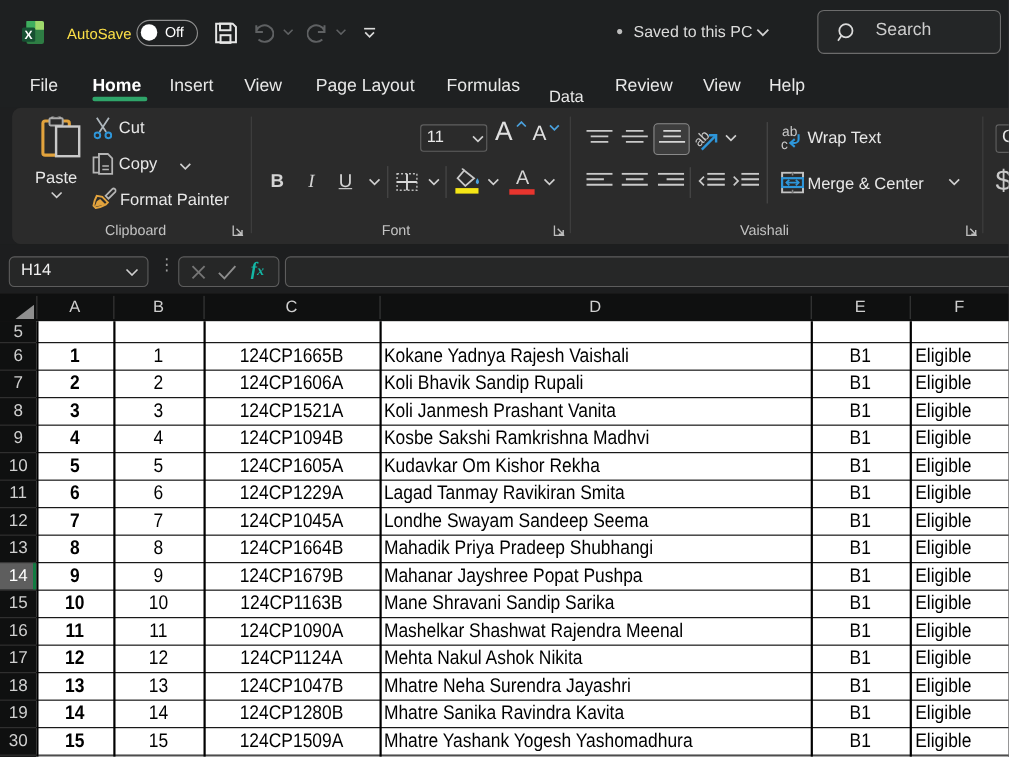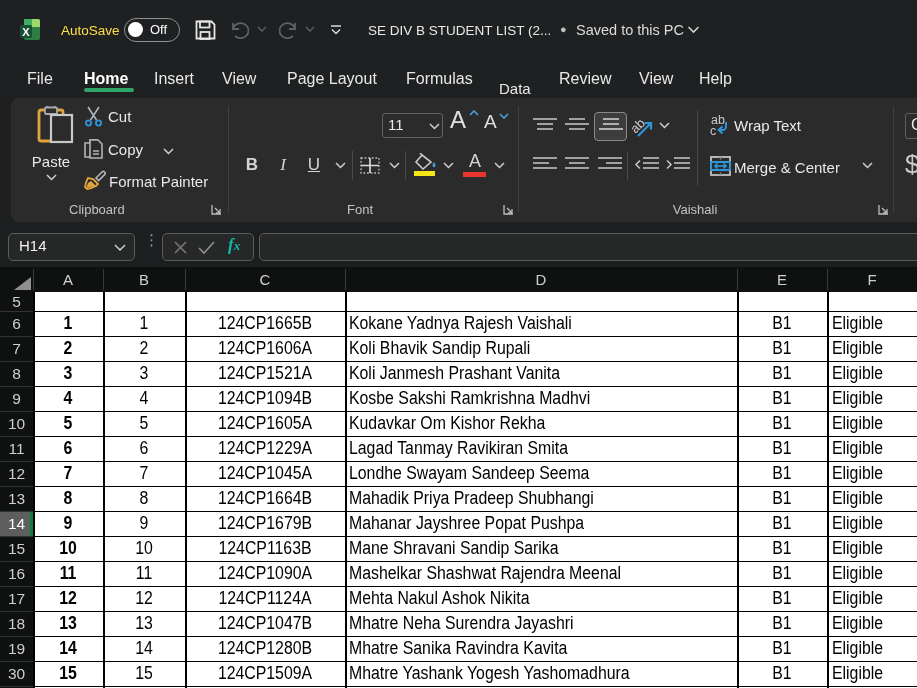--- a/index.html
+++ b/index.html
@@ -64,27 +64,33 @@
     <path d="M16 3 v6 h-6 M16 8 a8 7.5 0 1 0 -2 8" fill="none" stroke="#5f6163" stroke-width="1.8"></path>
   </svg>
   <svg class="abs" style="left:305px;top:26px" width="10" height="6" viewBox="0 0 10 6">
       <path d="M1 1 l4 4 4-4" fill="none" stroke="#5f6163" stroke-width="1.4"></path>
     </svg>
 
   <svg class="abs" style="left:330px;top:25px" width="12" height="10" viewBox="0 0 12 10">
     <path d="M1 1 h10" stroke="#dadada" stroke-width="1.5"></path>
       <path d="M2 4.5 l4 4 4-4" fill="none" stroke="#dadada" stroke-width="1.5"></path>
   </svg>
-  <div class="abs txt" style="left:368px;top:23px;font-size:13.5px">SE DIV B STUDENT LIST (2...</div>
   <div class="abs" style="left:560px;top:23px;color:#bdbdbd;font-size:11px">●</div>
   <div class="abs txt" style="left:576px;top:22px;font-size:14.5px;color:#dcdcdc">Saved to this PC</div>
   <svg class="abs" style="left:687px;top:26px" width="13" height="8" viewBox="0 0 13 8">
       <path d="M1.5 1 l5 5 5-5" fill="none" stroke="#d0d0d0" stroke-width="1.6"></path>
     </svg>
 
+  <div class="abs" style="left:743px;top:9px;width:167px;height:40px;border:1px solid #6c6c6c;border-radius:6px;background:#242627">
+    <svg class="abs" style="left:17px;top:10px" width="19" height="20" viewBox="0 0 19 20">
+      <circle cx="8" cy="8" r="6" fill="none" stroke="#dadada" stroke-width="1.6"></circle>
+      <path d="M3.8 12.8 L0.8 17" stroke="#dadada" stroke-width="1.6"></path>
+    </svg>
+    <div class="abs" style="left:52px;top:9px;font-size:16px;color:#cdcdcd">Search</div>
+  </div>
 
   <div class="abs txt" style="left:27px;top:70px;font-size:16px">File</div>
   <div class="abs txt" style="left:84px;top:70px;font-size:16px;font-weight:bold;color:#fff">Home</div>
   <div class="abs" style="left:84px;top:88px;width:50px;height:3.5px;background:#2fa56a;border-radius:2px"></div>
   <div class="abs txt" style="left:154px;top:70px;font-size:16px">Insert</div>
   <div class="abs txt" style="left:222px;top:70px;font-size:16px">View</div>
   <div class="abs txt" style="left:287px;top:70px;font-size:16px">Page Layout</div>
   <div class="abs txt" style="left:406px;top:70px;font-size:16px">Formulas</div>
   <div class="abs txt" style="left:499px;top:80px;font-size:15px">Data</div>
   <div class="abs txt" style="left:559px;top:70px;font-size:16px">Review</div>
@@ -121,21 +127,21 @@
   <svg class="abs" style="left:152px;top:50px" width="11" height="7" viewBox="0 0 11 7">
       <path d="M1 1 l4.5 4.5 L10 1" fill="none" stroke="#cfcfcf" stroke-width="1.5"></path>
     </svg>
 
   <svg class="abs" style="left:72px;top:72px" width="23" height="21" viewBox="0 0 23 21">
     <path d="M13 8 l6 -6 a1.8 1.8 0 0 1 2.6 2.6 l-6 6 z" fill="none" stroke="#b5b5b5" stroke-width="1.6"></path>
     <path d="M10 9 l5 5 -2 2 a25 25 0 0 1 -9 3 l-2 -2 a25 25 0 0 1 3 -9 z" fill="#2b2b2b" stroke="#e2a33d" stroke-width="1.8"></path>
     <path d="M3 18 l10 -2 -5 -5 -3 2 z" fill="#e2a33d"></path>
   </svg>
   <div class="abs txt" style="left:98px;top:75px">Format Painter</div>
-  <div class="glabel" style="left:58px;width:82px;text-align:left">Clipboard</div>
+  <div class="glabel" style="left:58px;width:82px;text-align:right">Clipboard</div>
   <svg class="abs" style="left:200px;top:106px" width="11" height="11" viewBox="0 0 11 11">
     <path d="M1 1 v9 h9" fill="none" stroke="#bdbdbd" stroke-width="1.3"></path>
       <path d="M4 4 l5 5 M9 5 v4 h-4" fill="none" stroke="#bdbdbd" stroke-width="1.3"></path>
   </svg>
   <div class="gsep" style="left:217px"></div>
 
   <div class="abs" style="left:371px;top:15px;width:61px;height:25px;border:1px solid #606060;border-radius:3px;">
     <div class="abs txt" style="left:5px;top:2px">11</div>
     <svg class="abs" style="left:46px;top:9px" width="11" height="7" viewBox="0 0 11 7">
         <path d="M1 1 l4.5 4.5 L10 1" fill="none" stroke="#cfcfcf" stroke-width="1.5"></path>

